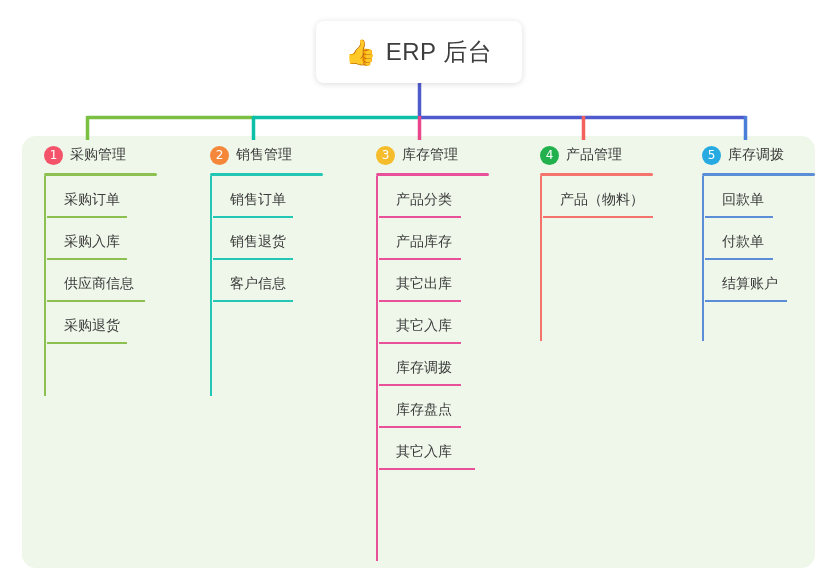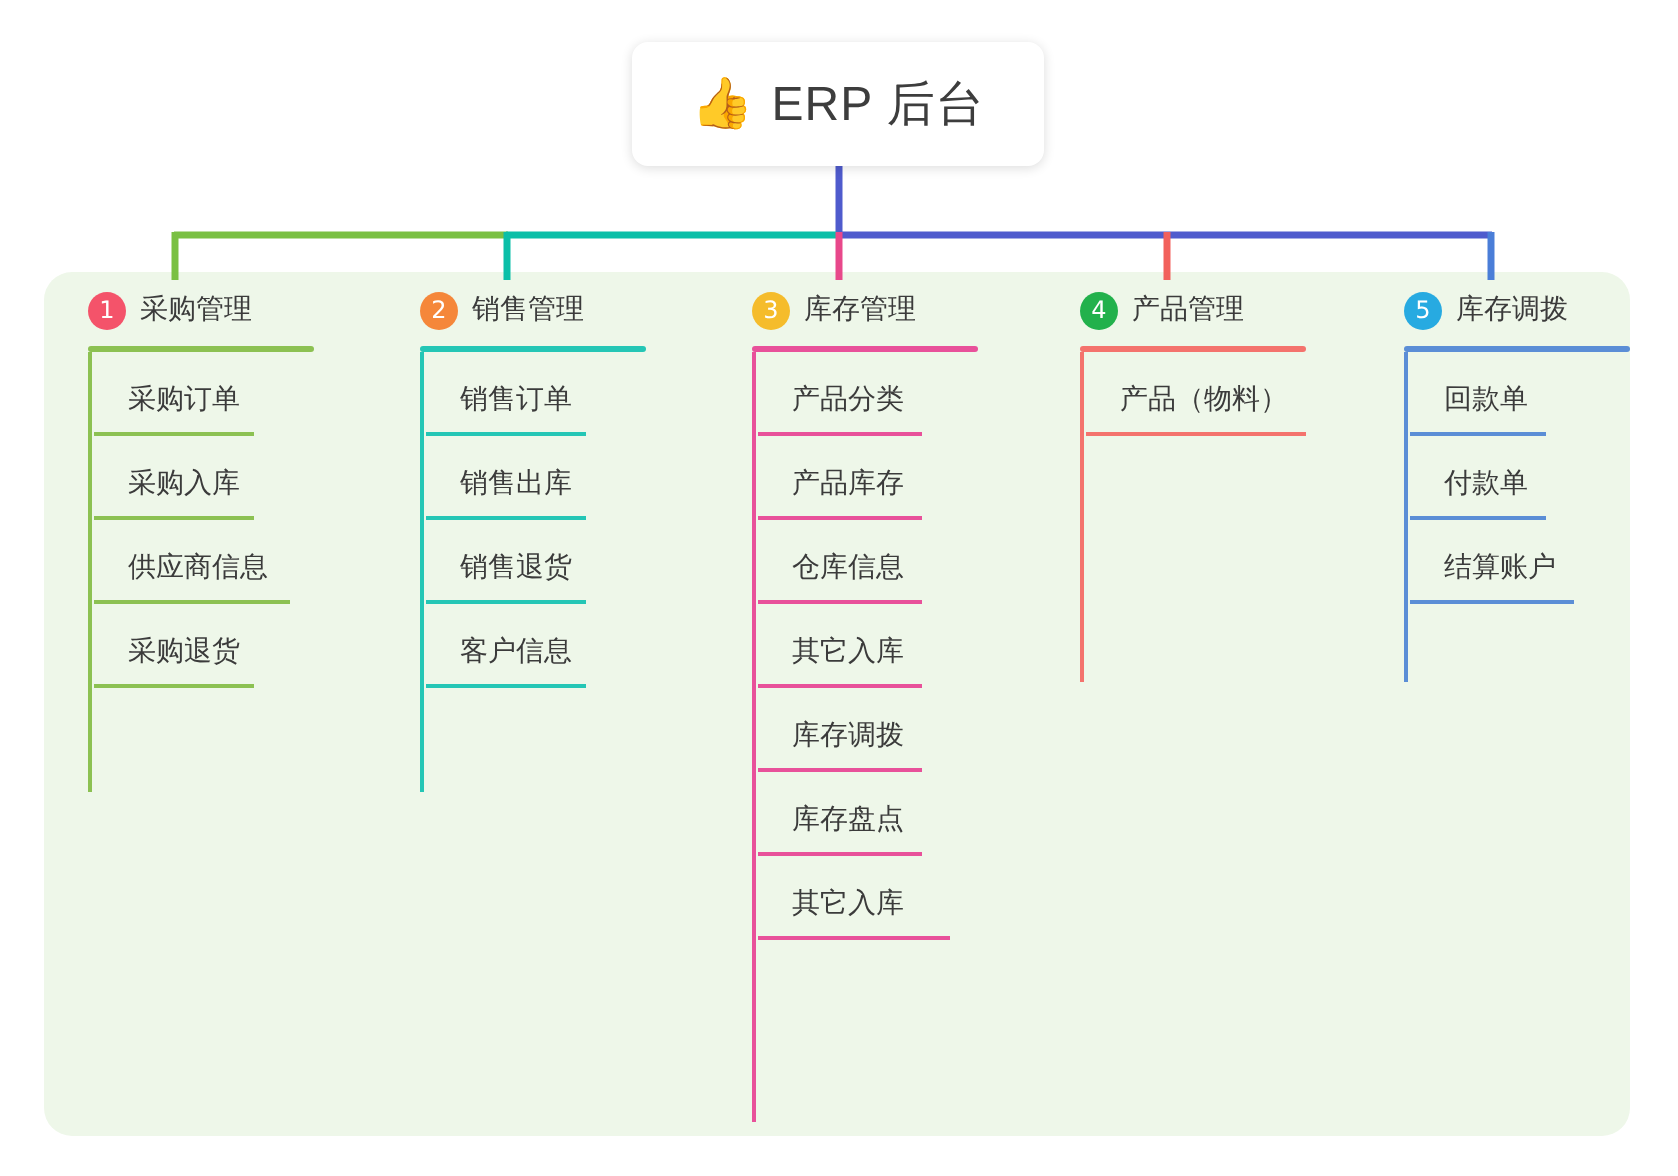--- a/index.html
+++ b/index.html
@@ -187,24 +187,20 @@
         <span class="col-title">销售管理</span>
       </div>
       <div class="col-rule" style="background: rgb(36, 198, 181); width: 113px; margin-left: 14px;"></div>
       <div class="col-body">
         <div class="spine" style="background: rgb(36, 198, 181); height: 220px;"></div>
         <div class="leaf">
           <span class="leaf-label">销售订单</span>
           <div class="leaf-rule" style="background: rgb(36, 198, 181); width: 80px;"></div>
         </div>
         <div class="leaf">
-          <span class="leaf-label">销售出库</span>
-          <div class="leaf-rule" style="background: rgb(36, 198, 181); width: 80px;"></div>
-        </div>
-        <div class="leaf">
           <span class="leaf-label">销售退货</span>
           <div class="leaf-rule" style="background: rgb(36, 198, 181); width: 80px;"></div>
         </div>
         <div class="leaf">
           <span class="leaf-label">客户信息</span>
           <div class="leaf-rule" style="background: rgb(36, 198, 181); width: 80px;"></div>
         </div>
       </div>
     </div>
     <div class="column" style="left: 362px;">
@@ -217,21 +213,21 @@
         <div class="spine" style="background: rgb(232, 81, 154); height: 385px;"></div>
         <div class="leaf">
           <span class="leaf-label">产品分类</span>
           <div class="leaf-rule" style="background: rgb(232, 81, 154); width: 82px;"></div>
         </div>
         <div class="leaf">
           <span class="leaf-label">产品库存</span>
           <div class="leaf-rule" style="background: rgb(232, 81, 154); width: 82px;"></div>
         </div>
         <div class="leaf">
-          <span class="leaf-label">仓库信息</span>
+          <span class="leaf-label">其它出库</span>
           <div class="leaf-rule" style="background: rgb(232, 81, 154); width: 82px;"></div>
         </div>
         <div class="leaf">
           <span class="leaf-label">其它入库</span>
           <div class="leaf-rule" style="background: rgb(232, 81, 154); width: 82px;"></div>
         </div>
         <div class="leaf">
           <span class="leaf-label">库存调拨</span>
           <div class="leaf-rule" style="background: rgb(232, 81, 154); width: 82px;"></div>
         </div>

